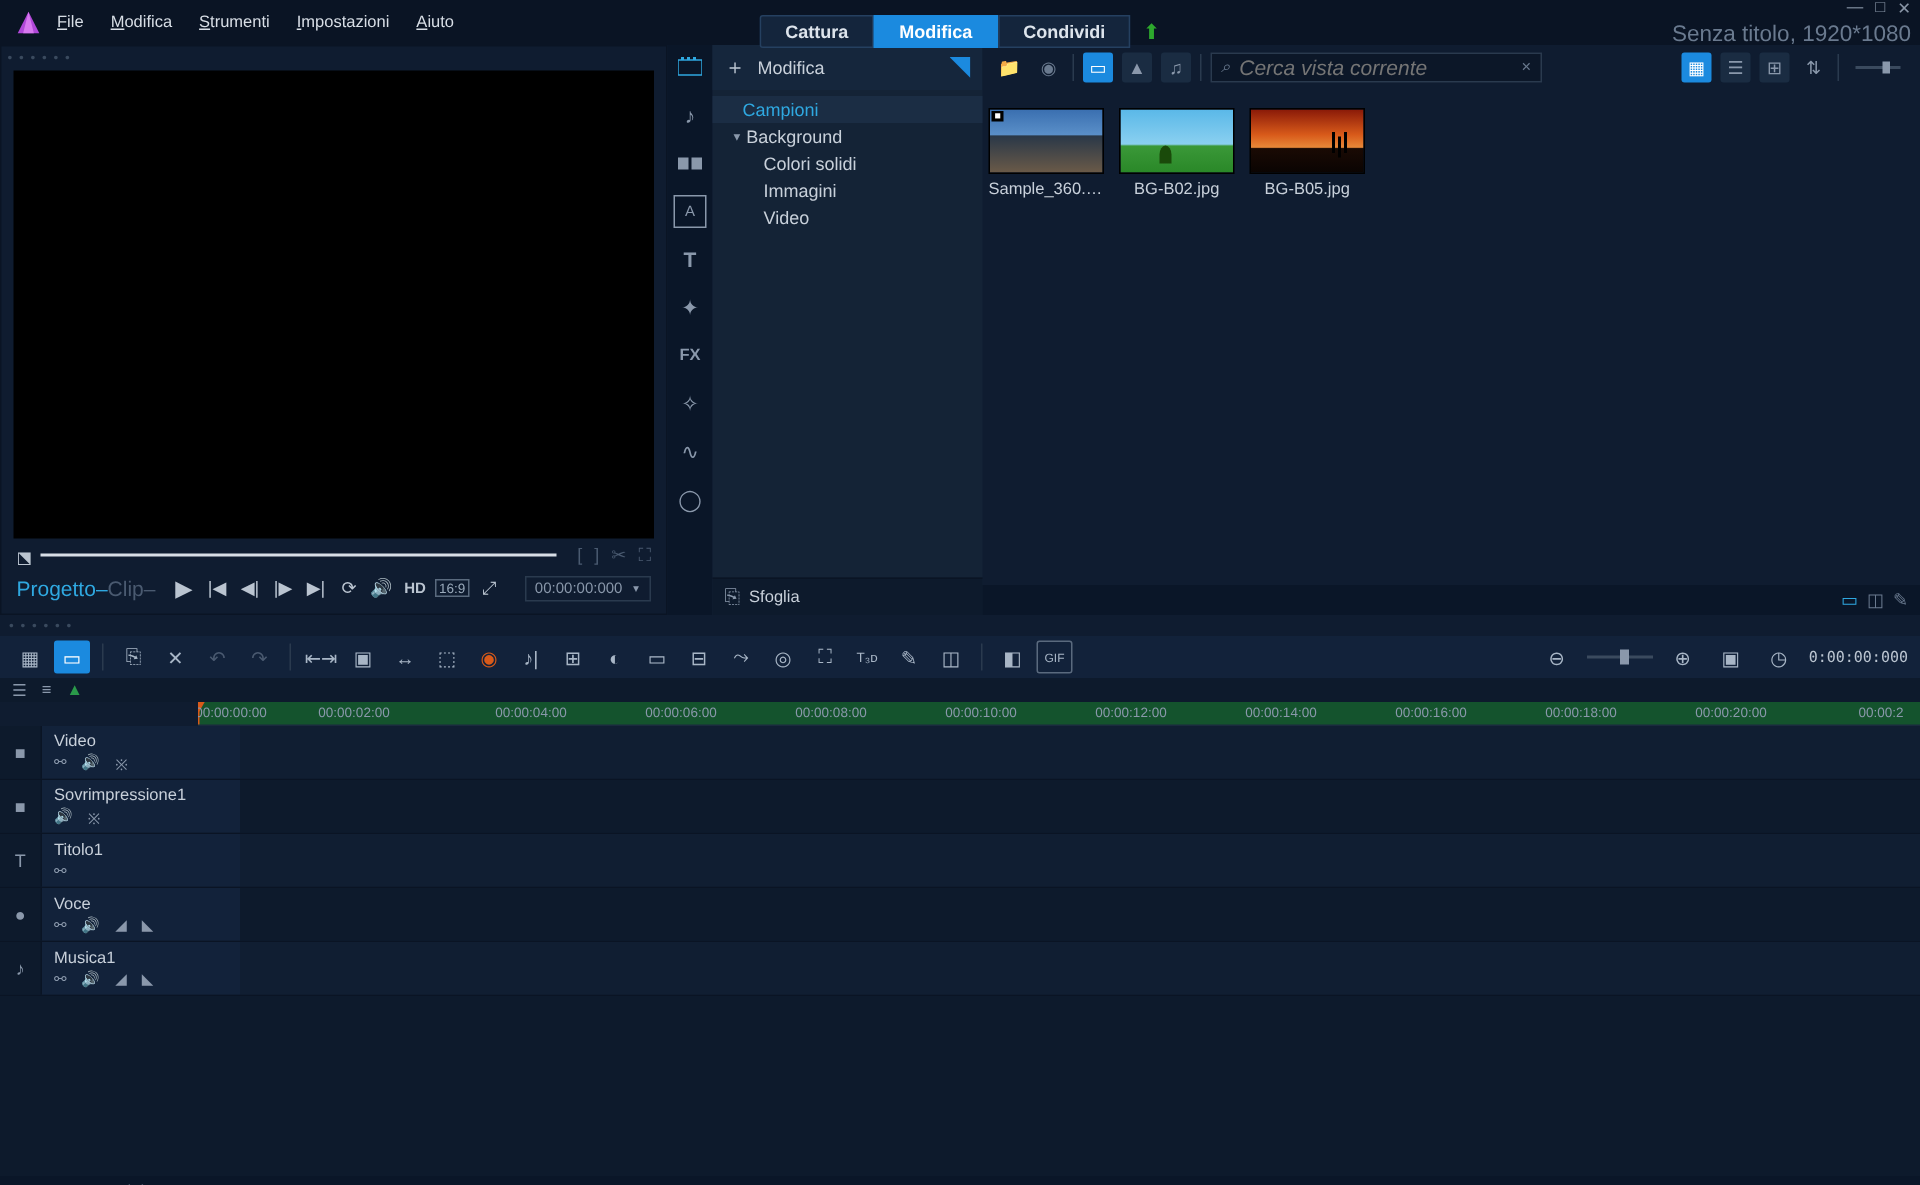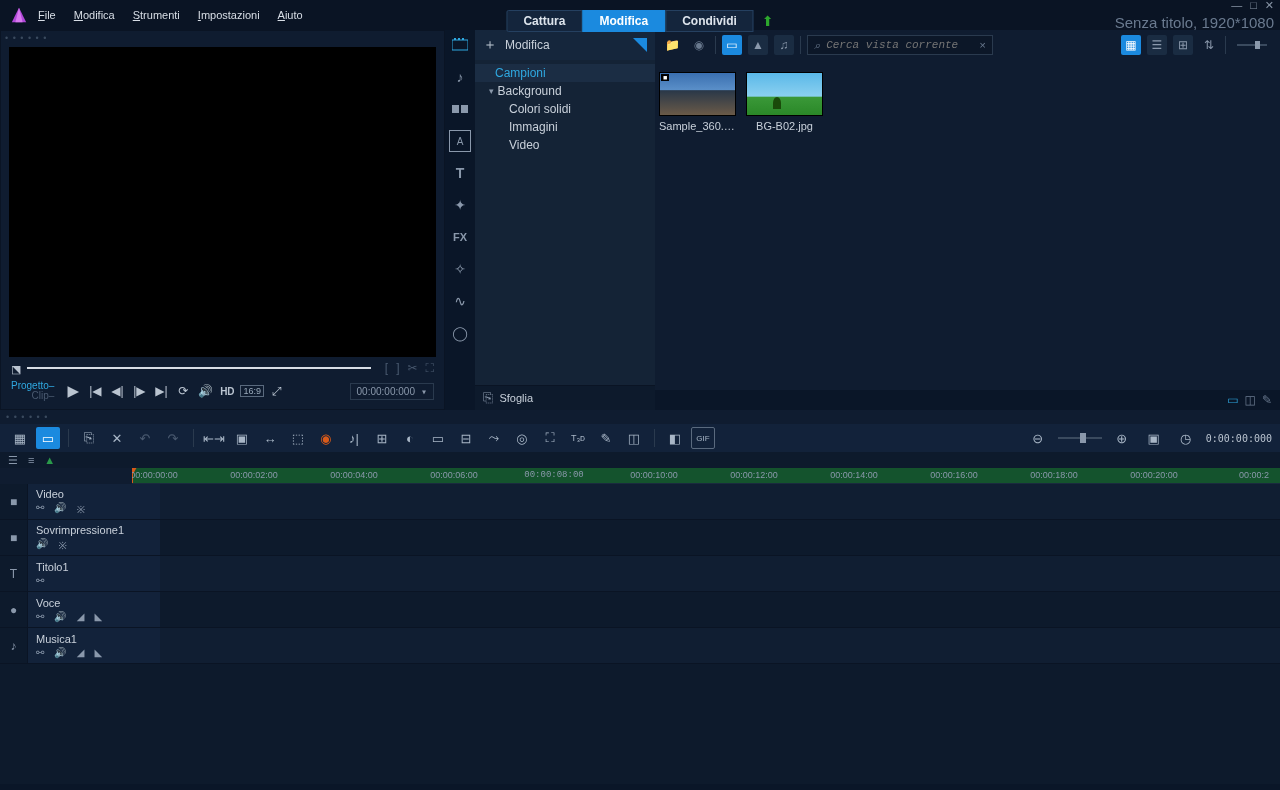--- a/index.html
+++ b/index.html
@@ -21,21 +21,21 @@
 .title-info { color: #6a7a8f; font-size: 15px; margin-left: 12px; }
 .workspace { display: flex; height: 380px; }
 .preview-panel { width: 445px; background: #0f1c30; border: 1px solid #0a1424; display: flex; flex-direction: column; }
 .grip-dots { color: #3a4a5e; letter-spacing: 1px; padding: 2px 4px; font-size: 9px; }
 .preview-video { flex: 1; background: #000; margin: 2px 8px 4px 8px; }
 .preview-scrub { margin: 0 10px; display: flex; align-items: center; gap: 6px; }
 .scrub-marker { width: 10px; height: 10px; color: #bac4d0; }
 .scrub-bar { flex: 1; height: 2px; background: #d8dee6; position: relative; }
 .scrub-extra { color: #4a5a70; display: flex; gap: 8px; font-size: 12px; margin-left: 8px; }
 .preview-controls { display: flex; align-items: center; padding: 6px 10px 8px 10px; gap: 4px; }
-.proj-clip { display: flex; flex-direction: column; font-size: 10px; line-height: 10px; margin-right: 6px; }
+.proj-clip { display: flex; flex-direction: row; font-size: 14px; line-height: 10px; margin-right: 6px; }
 .proj-clip .active { color: #2fa8e0; }
 .proj-clip .inactive { color: #4a5a70; text-align: right; }
 .pctrl { color: #bac4d0; font-size: 12px; width: 18px; text-align: center; cursor: pointer; }
 .pctrl.play { font-size: 15px; }
 .aspect-box { font-size: 9px; border: 1px solid #5a6a7e; padding: 0 2px; color: #9aaabb; }
 .timecode-box { margin-left: auto; font-family: monospace; font-size: 10px; border: 1px solid #2a3a4e; padding: 2px 6px; color: #8a98ab; }
 .library-panel { flex: 1; background: #0f1c30; display: flex; }
 .category-strip { width: 30px; background: #0a1628; display: flex; flex-direction: column; align-items: center; padding-top: 4px; gap: 10px; }
 .cat-icon { width: 22px; height: 22px; display: flex; align-items: center; justify-content: center; color: #8a98ab; cursor: pointer; font-size: 14px; }
 .cat-icon.active { color: #2fa8e0; }
@@ -52,21 +52,21 @@
 .tree-arrow { font-size: 9px; color: #8a98ab; }
 .browse-bar { display: flex; align-items: center; padding: 4px 8px; gap: 6px; background: #0d1a2c; border-top: 1px solid #0a1424; }
 .browse-bar .ic { color: #8a98ab; font-size: 13px; }
 .content-panel { flex: 1; display: flex; flex-direction: column; }
 .content-toolbar { height: 30px; display: flex; align-items: center; padding: 0 8px; gap: 6px; background: #0f1c30; }
 .ct-btn { width: 20px; height: 20px; display: flex; align-items: center; justify-content: center; color: #8a98ab; cursor: pointer; font-size: 12px; border-radius: 2px; }
 .ct-btn.blue { background: #1b8adf; color: #fff; }
 .ct-btn.dark { background: #1a2c42; }
 .divider-v { width: 1px; height: 18px; background: #2a3a4e; }
 .search-box { flex: 1; max-width: 290px; height: 20px; background: #0c1728; border: 1px solid #2a3a4e; display: flex; align-items: center; padding: 0 6px; gap: 6px; font-style: italic; color: #6a7a8f; }
-.search-box input { flex: 1; background: transparent; border: none; color: #c8d0da; font-style: italic; font-size: 11px; outline: none; font-family: Liberation Mono, monospace; }
+.search-box input { flex: 1; background: transparent; border: none; color: #c8d0da; font-style: italic; font-size: 14px; outline: none; }
 .search-x { color: #6a7a8f; cursor: pointer; }
 .thumb-grid { flex: 1; padding: 12px 4px; display: flex; gap: 10px; align-content: flex-start; flex-wrap: wrap; }
 .thumb-item { width: 77px; display: flex; flex-direction: column; align-items: center; gap: 4px; cursor: pointer; }
 .thumb-img { width: 77px; height: 44px; position: relative; overflow: hidden; border: 1px solid #000; }
 .thumb-badge { position: absolute; top: 1px; left: 1px; font-size: 7px; background: #000; color: #fff; padding: 0 2px; }
 .thumb-label { font-size: 11px; color: #c8d0da; text-align: center; white-space: nowrap; overflow: hidden; text-overflow: ellipsis; width: 100%; }
 .status-strip { height: 20px; background: #0a1628; display: flex; align-items: center; justify-content: flex-end; padding: 0 8px; gap: 6px; }
 .status-strip .sic { color: #2fa8e0; font-size: 12px; }
 .status-strip .sic.dim { color: #6a7a8f; }
 
@@ -254,20 +254,24 @@
       <div class="thumb-grid">
         <div class="thumb-item">
           <div class="thumb-img t-360">
               <span class="thumb-badge">■</span>
             </div>
           <div class="thumb-label">Sample_360.m...</div>
         </div>
         <div class="thumb-item">
           <div class="thumb-img t-b02"></div>
           <div class="thumb-label">BG-B02.jpg</div>
+        </div>
+        <div class="thumb-item">
+          <div class="thumb-img t-b05"></div>
+          <div class="thumb-label">BG-B05.jpg</div>
         </div>
       </div>
       <div class="status-strip">
         <span class="sic">▭</span>
         <span class="sic dim">◫</span>
         <span class="sic dim">✎</span>
       </div>
     </div>
   </div>
 </div>
@@ -313,24 +317,24 @@
   </div>
   <div class="tl-row2">
     <span class="r2b">☰</span>
     <span class="r2b">≡</span>
     <span class="r2b tri">▲</span>
   </div>
   <div style="position:relative;">
     <div class="tl-ruler">
       <div class="playhead"></div>
     <span class="ruler-tick" style="left: 22px;">00:00:00:00</span>
-        <span class="ruler-tick" style="left: 122px;">00:00:02:00</span>
+        <span class="ruler-tick" style="left: 104px;">00:00:02:00</span>
         <span class="ruler-tick" style="left: 222px;">00:00:04:00</span>
         <span class="ruler-tick" style="left: 322px;">00:00:06:00</span>
-        <span class="ruler-tick" style="left: 422px; font-family: Liberation Mono, monospace;">00:00:08:00</span>
+        <span class="ruler-tick" style="left: 422px;">00:00:08:00</span>
         <span class="ruler-tick" style="left: 522px;">00:00:10:00</span>
         <span class="ruler-tick" style="left: 622px;">00:00:12:00</span>
         <span class="ruler-tick" style="left: 722px;">00:00:14:00</span>
         <span class="ruler-tick" style="left: 822px;">00:00:16:00</span>
         <span class="ruler-tick" style="left: 922px;">00:00:18:00</span>
         <span class="ruler-tick" style="left: 1022px;">00:00:20:00</span>
         <span class="ruler-tick" style="left: 1122px;">00:00:2</span>
       </div>
     <div class="tracks">
       <div class="track">

